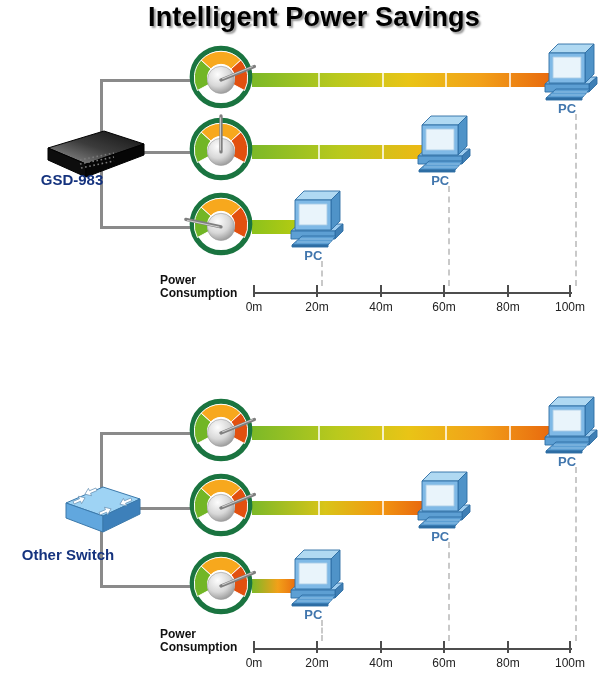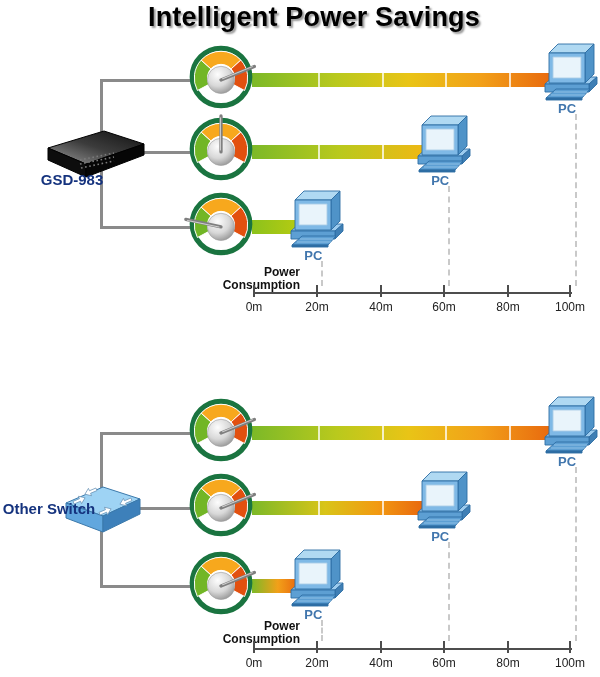--- a/index.html
+++ b/index.html
@@ -45,24 +45,24 @@
   .pc-d2-r0{top:396px;} .pc-d2-r1{top:471px;} .pc-d2-r2{top:549px;}
   .pc-label{position:absolute;top:58px;left:0;width:100%;box-sizing:border-box;padding-right:10px;
             text-align:center;font-size:13px;font-weight:600;color:var(--pc-label-blue,#4176ad);}
 
   .switch-img{position:absolute;z-index:5;}
   .sw1{left:40px;top:128px;}
   .sw2{left:62px;top:484px;}
   .switch-label{position:absolute;text-align:center;font-size:15px;font-weight:bold;
                 color:var(--switch-label-blue,#15337e);z-index:6;}
   .swl1{left:20px;top:171px;width:104px;}
-  .swl2{left:0px;top:500px;width:98px;}
-
-  .caption{position:absolute;left:170px;width:130px;text-align:right;
-           font-size:12px;font-weight:bold;line-height:13px;color:#111;}
+  .swl2{left:0px;top:546px;width:98px;padding-left:19px;}
+
+  .caption{position:absolute;left:160px;width:130px;text-align:left;
+           font-size:12px;font-weight:bold;line-height:13px;color:#111;margin-top:8px;}
   .cap1{top:266px;} .cap2{top:620px;}
 
   .axis{position:absolute;left:254px;width:318px;height:24px;}
   .ax1{top:292px;} .ax2{top:648px;}
   .axis-line{position:absolute;left:0;top:0;width:318px;height:2px;background:var(--axis-gray,#4d4d4d);}
   .tick{position:absolute;top:-7px;width:2px;height:12px;background:var(--axis-gray,#4d4d4d);}
   .tlab{position:absolute;top:8px;width:44px;text-align:center;font-size:12px;color:#222;}
 </style>
 </head>
 <body>

